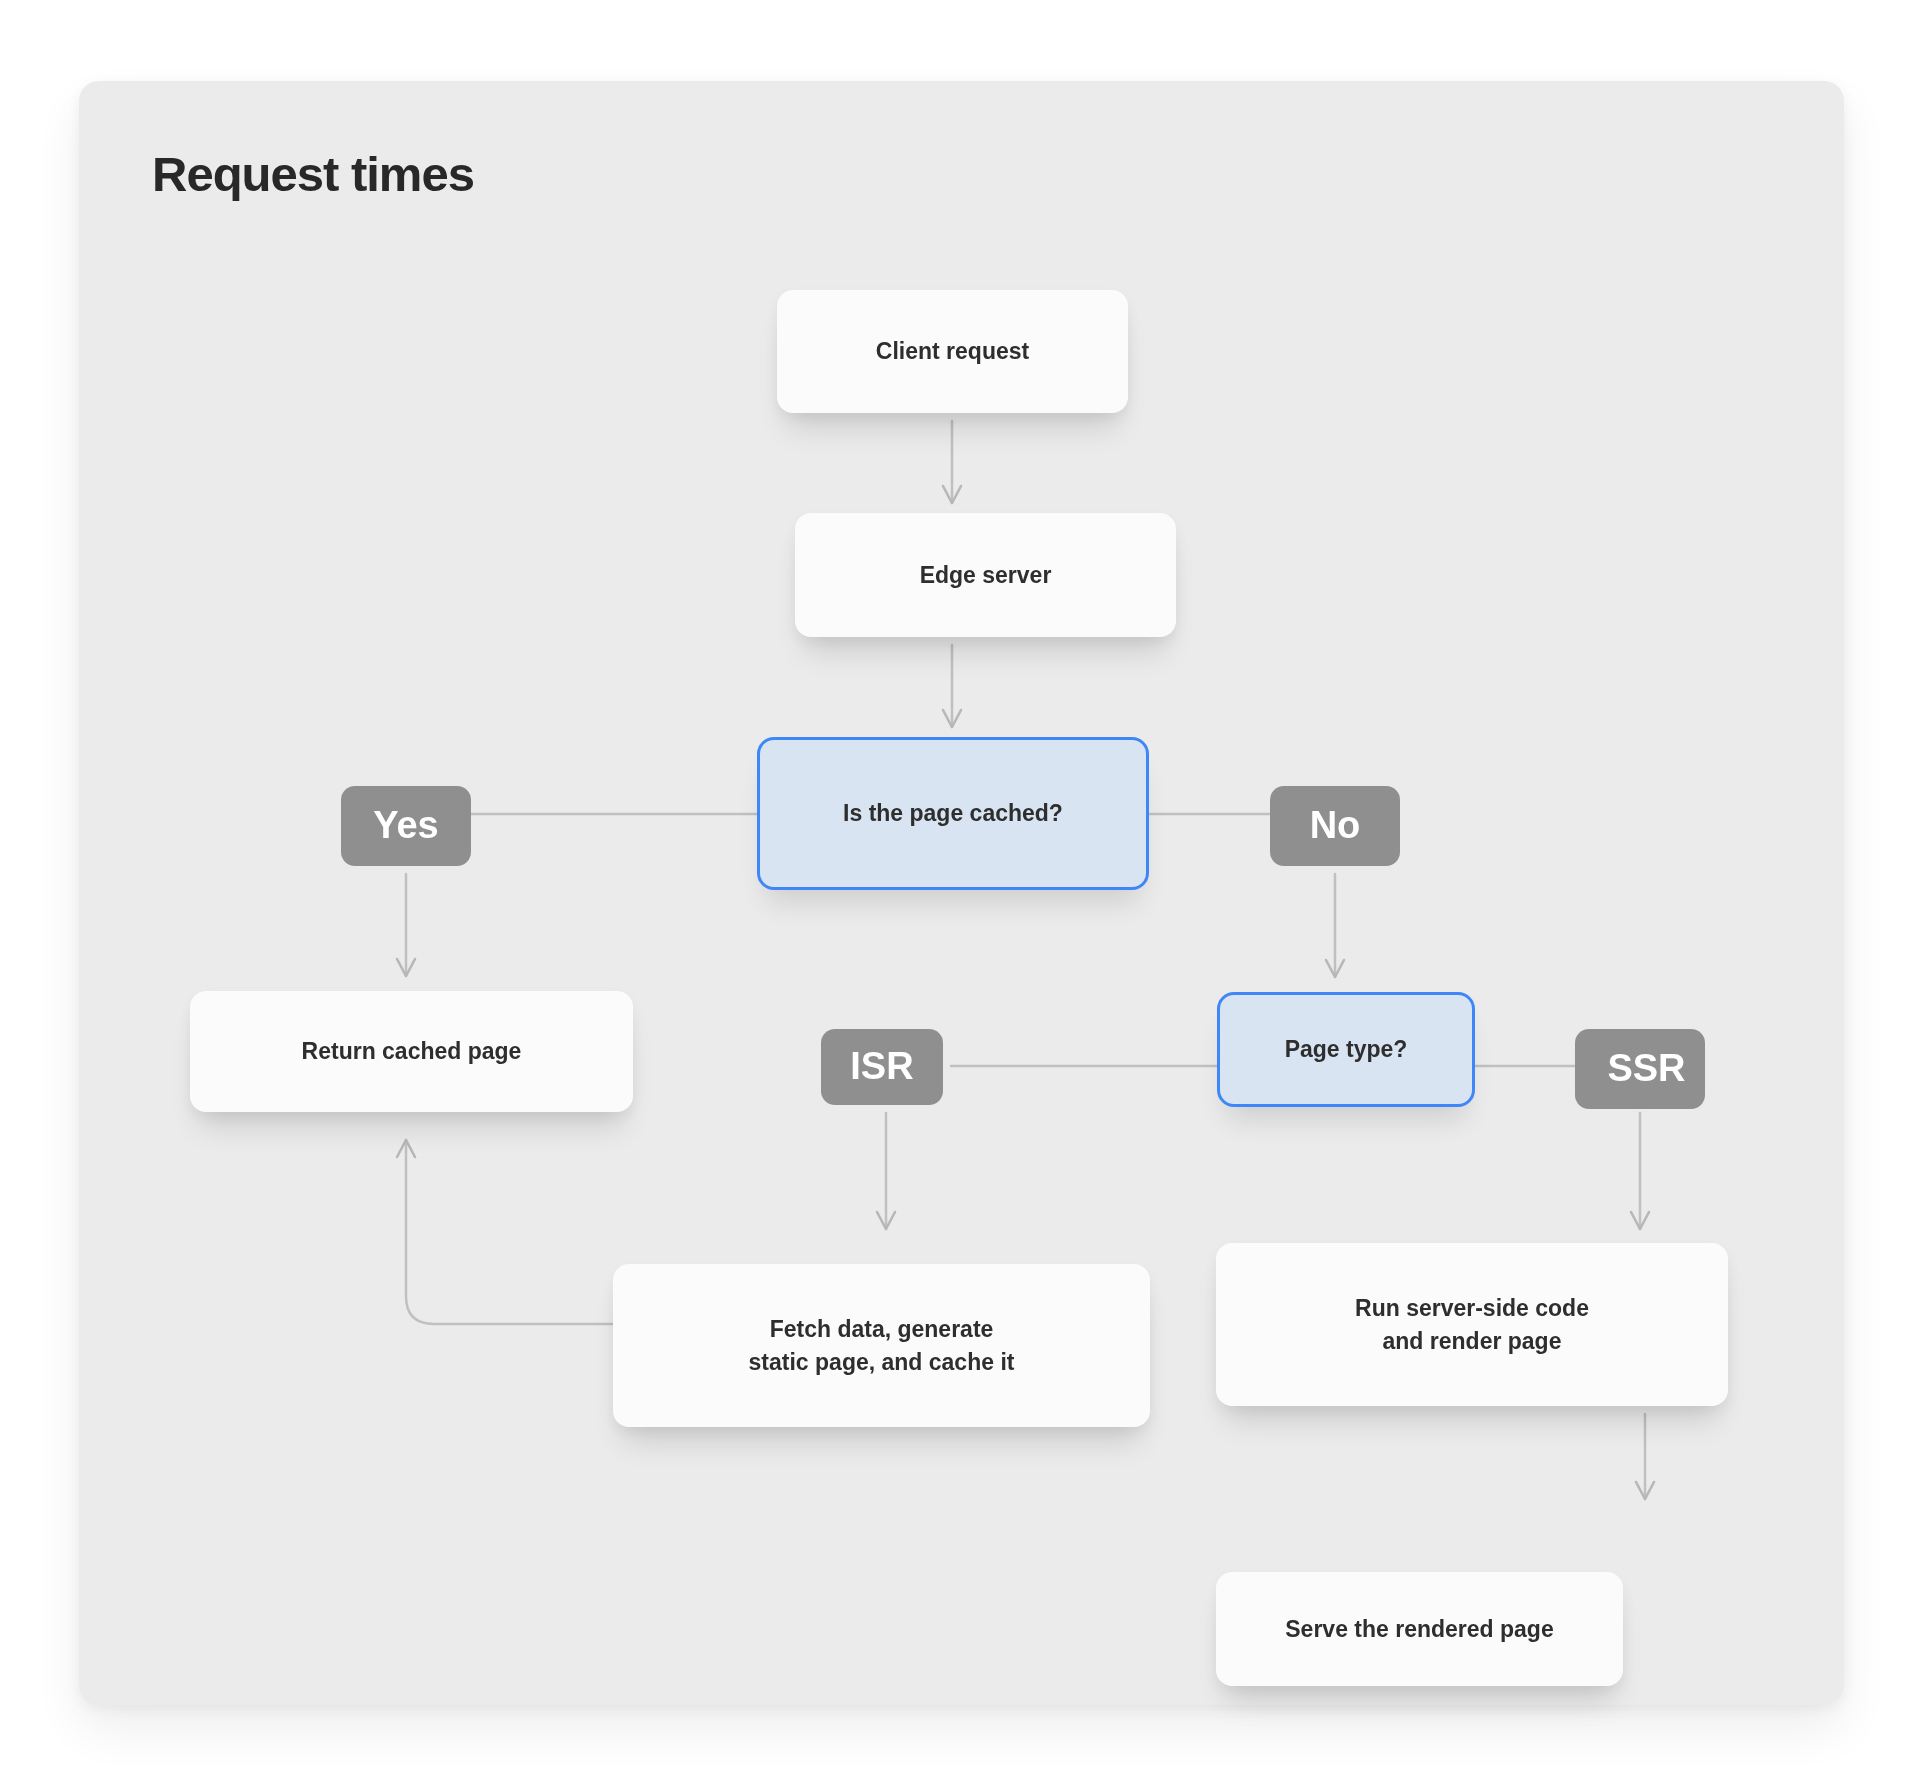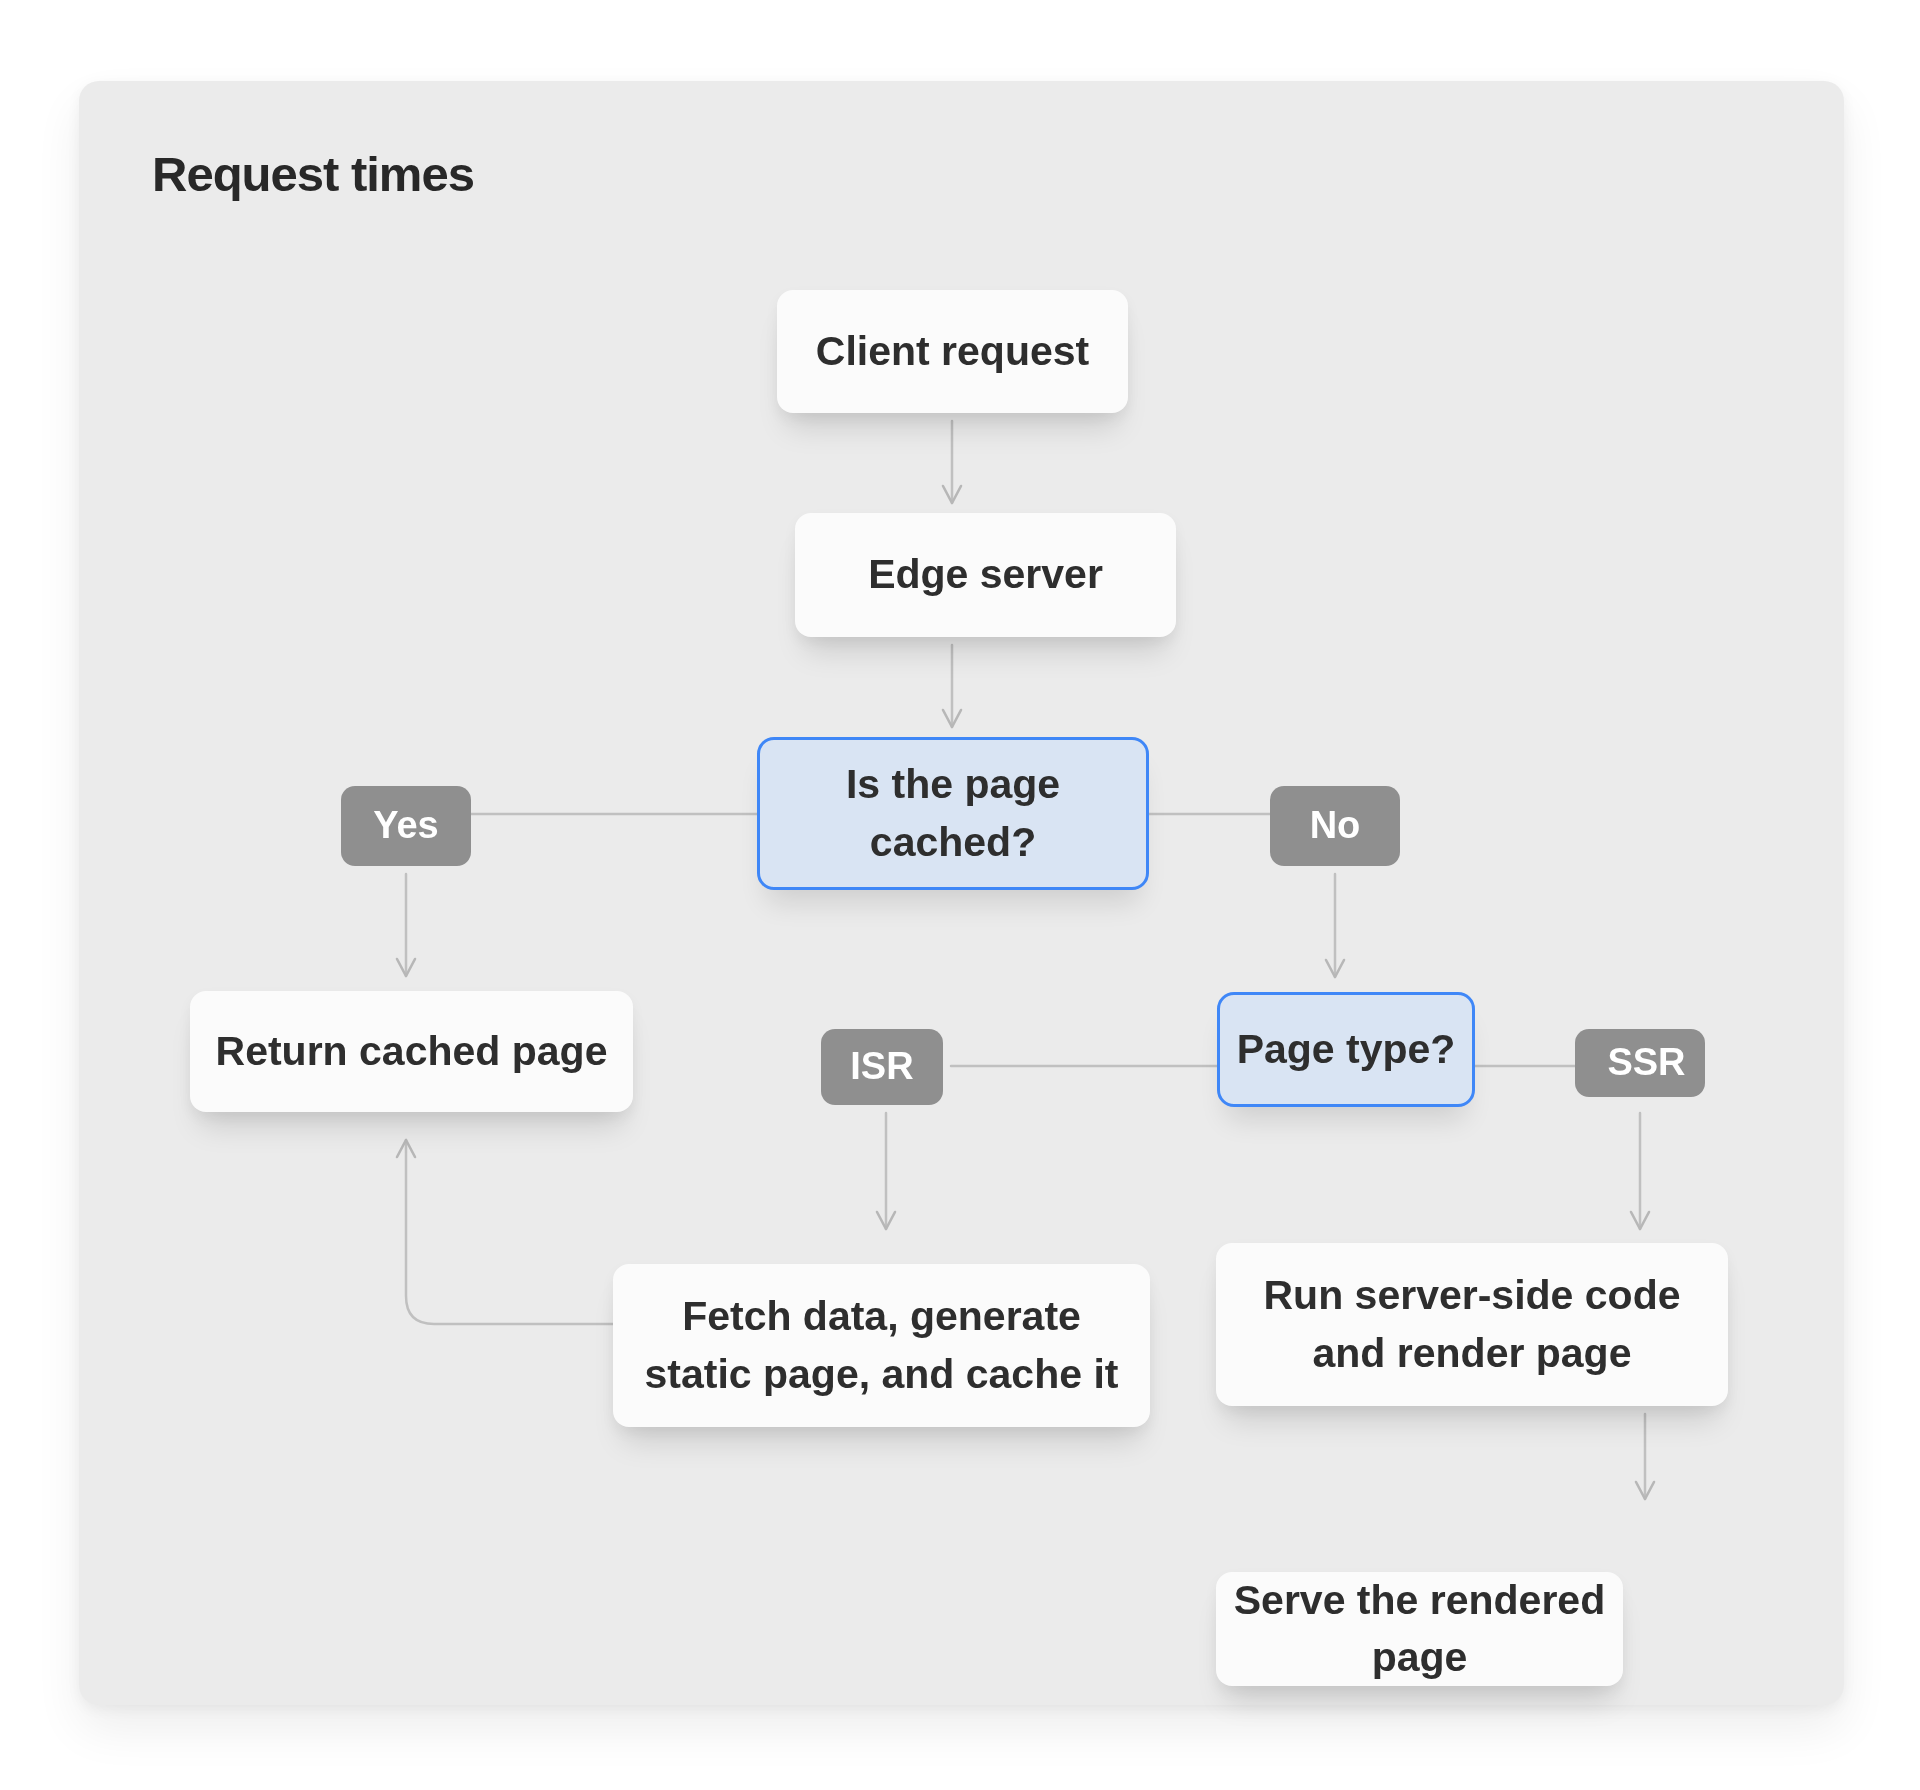--- a/index.html
+++ b/index.html
@@ -44,21 +44,21 @@
   }
   .node {
     position: absolute;
     z-index: 2;
     display: flex;
     align-items: center;
     justify-content: center;
     text-align: center;
     box-sizing: border-box;
     font-weight: 700;
-    font-size: 41px;
+    font-size: 23px;
     line-height: 1.4;
     color: #2e2e2e;
     white-space: pre-line;
   }
   .card {
     background: #fbfbfb;
     border-radius: 16px;
     box-shadow: 0 24px 30px -10px rgba(0,0,0,0.13), 0 6px 14px rgba(0,0,0,0.05);
   }
   .decision {
@@ -113,21 +113,21 @@
   <div class="node chip" style="left:341px; top:786px; width:130px; height:80px;">Yes</div>
 
   <div class="node chip" style="left:1270px; top:786px; width:130px; height:80px;">No</div>
 
   <div class="node card" style="left:190px; top:991px; width:443px; height:121px;">Return cached page</div>
 
   <div class="node decision" style="left:1217px; top:992px; width:258px; height:115px;">Page type?</div>
 
   <div class="node chip" style="left:821px; top:1029px; width:122px; height:76px;">ISR</div>
 
-  <div class="node chip" style="left:1575px; top:1029px; width:130px; height:68px;padding-left:13px;">SSR</div>
+  <div class="node chip" style="left:1575px; top:1029px; width:130px; height:80px;padding-left:13px;">SSR</div>
 
   <div class="node card" style="left:613px; top:1243px; width:537px; height:163px;margin-top:21px;">Fetch data, generate
 static page, and cache it</div>
 
   <div class="node card" style="left:1216px; top:1243px; width:512px; height:163px;">Run server-side code
 and render page</div>
 
   <div class="node card" style="left:1216px; top:1572px; width:407px; height:114px;">Serve the rendered page</div>
 </div>
 

